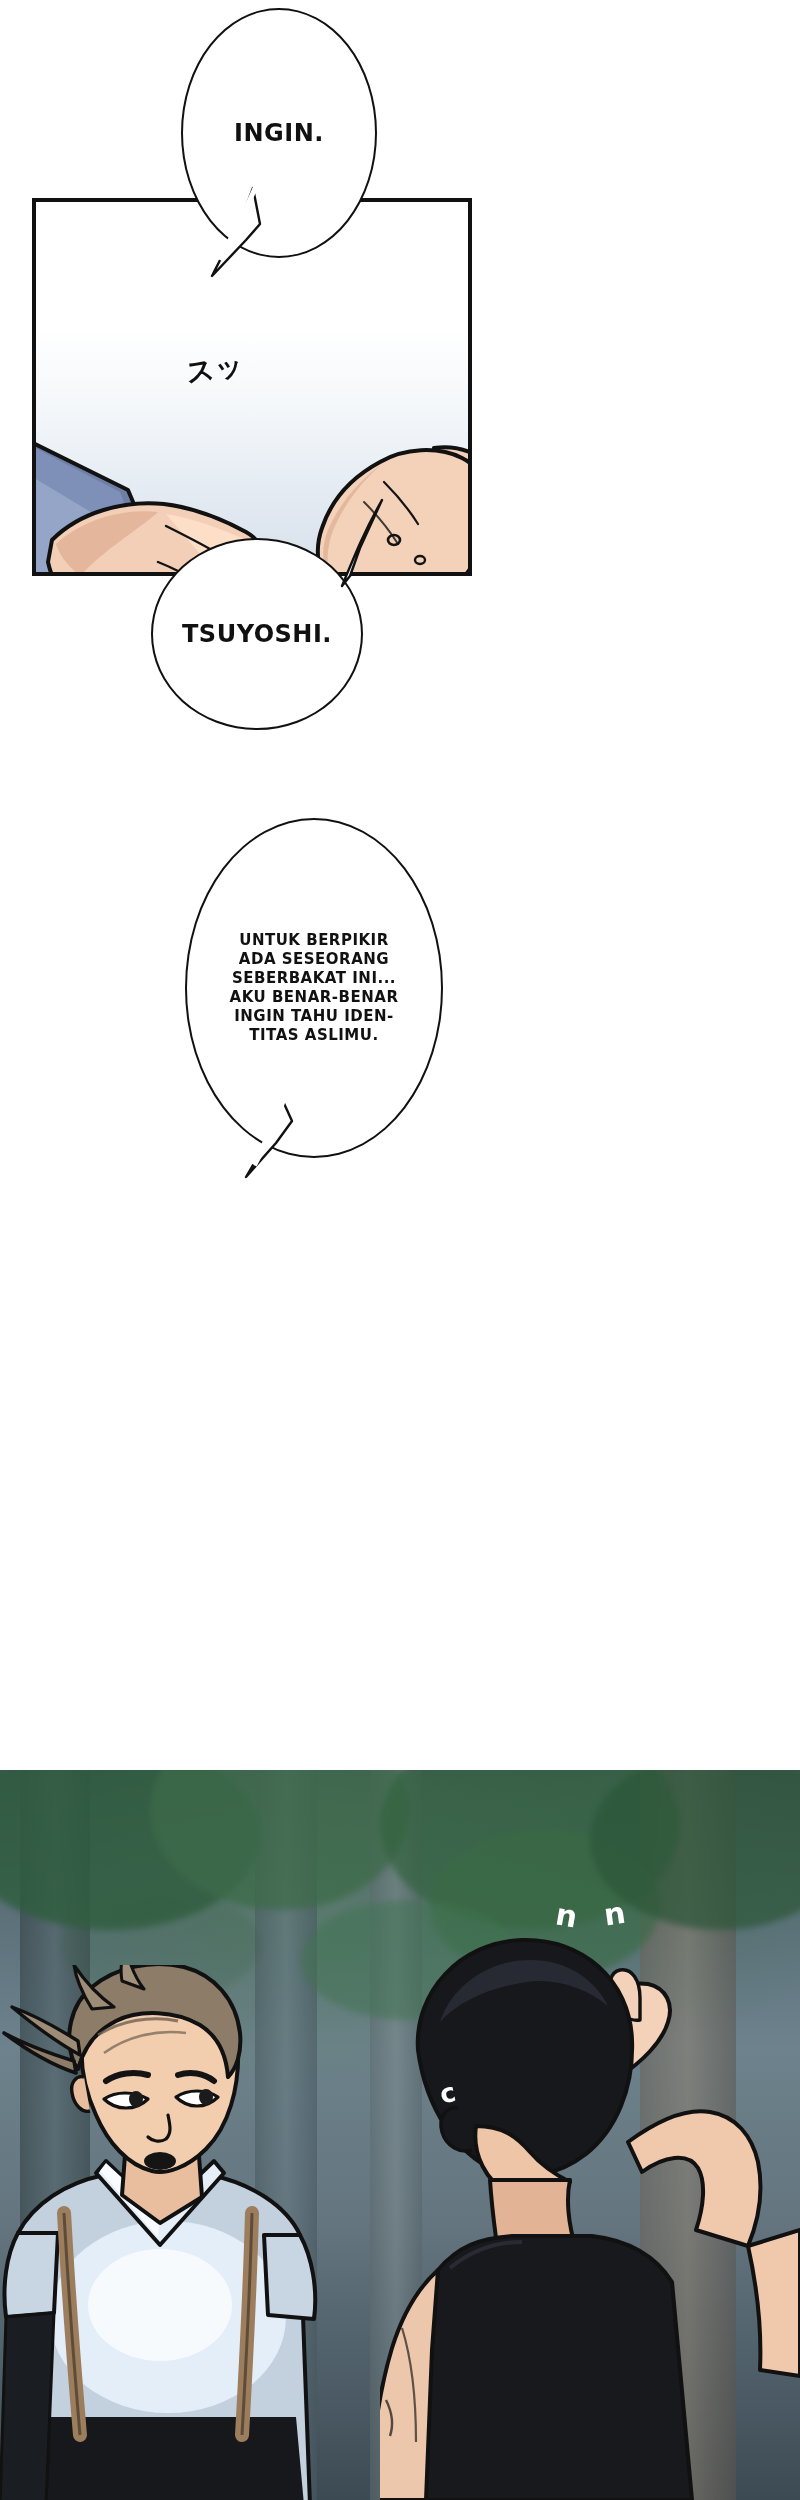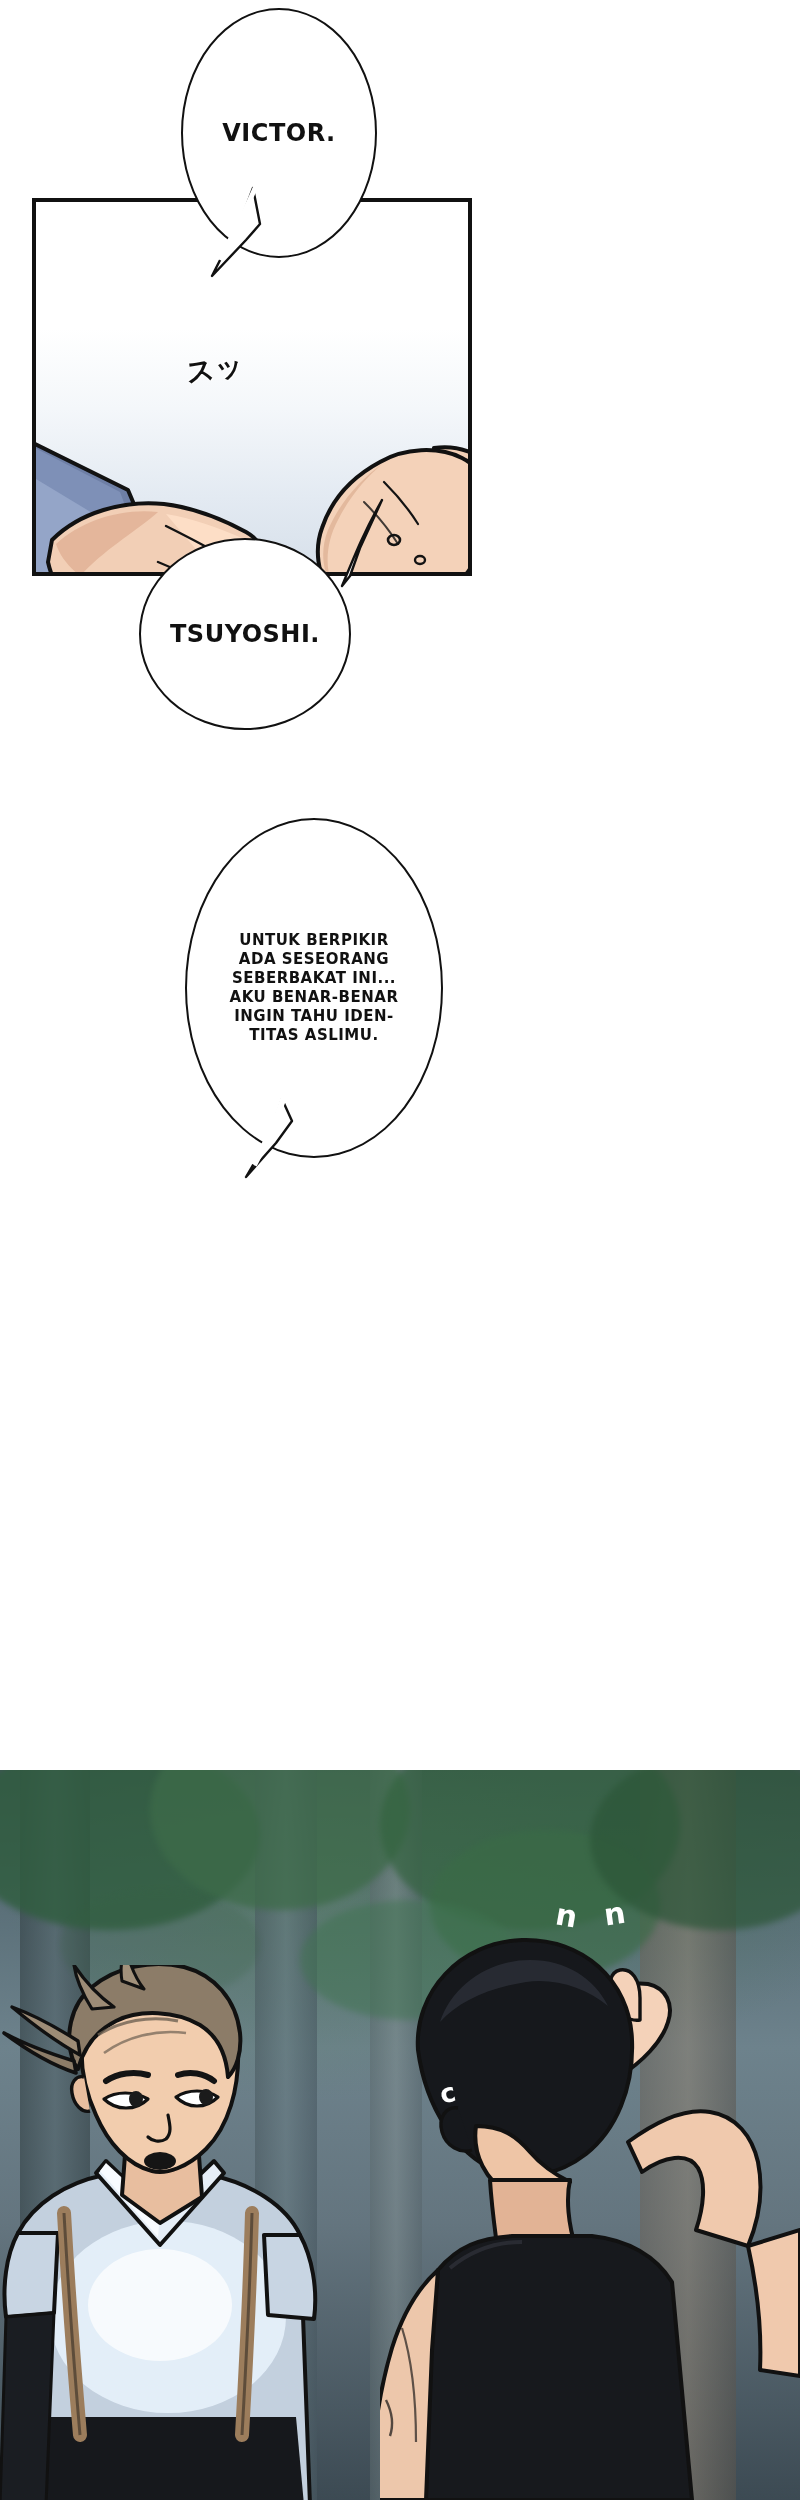--- a/index.html
+++ b/index.html
@@ -62,21 +62,21 @@
     font-family:"DejaVu Sans", sans-serif;
     text-shadow:0 0 3px #fff,0 0 3px #fff,1px 1px 0 #fff,-1px -1px 0 #fff;
   }
 </style>
 </head>
 <body>
 
 <div class="page">
 
   <div class="bubble" id="bubble-victor" style="left:181px;top:8px;width:196px;height:250px;">
-    <div class="btext" style="font-size:24px;">VICTOR.</div>
+    <div class="btext" style="font-size:24px;">INGIN.</div>
   </div>
   <svg class="tail" style="left:180px;top:180px;width:190px;height:130px;" viewBox="0 0 190 130">
     <path d="M73,8 C62,40 50,60 32,96 L66,60 L80,44 Z" fill="#ffffff" stroke="#111111" stroke-width="2.4" stroke-linejoin="round"></path>
     <path d="M76,6 C66,30 56,48 40,80" fill="none" stroke="#ffffff" stroke-width="5"></path>
   </svg>
 
   <div id="panel1">
 
     <div style="position:absolute;inset:0;background:linear-gradient(to bottom,#ffffff 0%,#ffffff 34%,#f4f7fa 56%,#e3eaf2 80%,#d7e0ea 100%);"></div>
 
@@ -128,21 +128,21 @@
       <path d="M80,60 C92,72 104,86 114,102" fill="none" stroke="#131313" stroke-width="2" stroke-linecap="round" opacity=".8"></path>
     </svg>
 
     <div class="sfx" style="left:150px;top:148px;font-size:28px;transform:rotate(-8deg);">スッ</div>
 
   </div>
 
   <svg class="tail" style="left:320px;top:490px;width:140px;height:120px;" viewBox="0 0 140 120">
     <path d="M22,96 C36,62 44,42 62,10 L40,58 L30,86 Z" fill="#ffffff" stroke="#111111" stroke-width="2.4" stroke-linejoin="round"></path>
   </svg>
-  <div class="bubble" id="bubble-tsuyoshi" style="left:139px;top:538px;width:212px;height:192px;">
+  <div class="bubble" id="bubble-tsuyoshi" style="left:151px;top:538px;width:212px;height:192px;">
     <div class="btext" style="font-size:24px;">TSUYOSHI.</div>
   </div>
 
   <div class="bubble" id="bubble-monologue" style="left:185px;top:818px;width:258px;height:340px;">
     <div class="btext" style="font-size:15px;line-height:1.26;">UNTUK BERPIKIR
 ADA SESEORANG
 SEBERBAKAT INI...
 AKU BENAR-BENAR
 INGIN TAHU IDEN-
 TITAS ASLIMU.</div>

